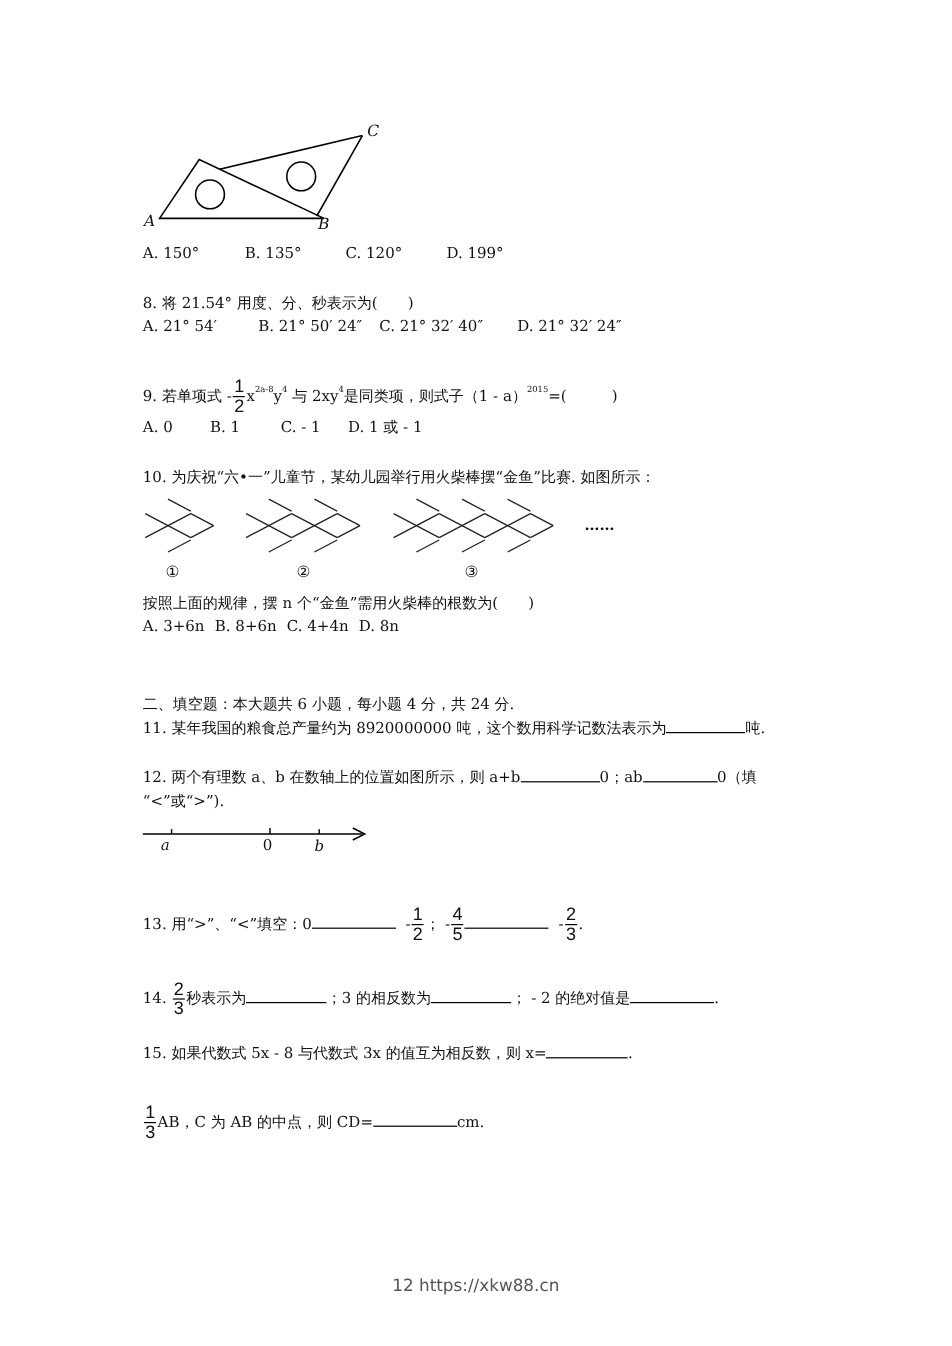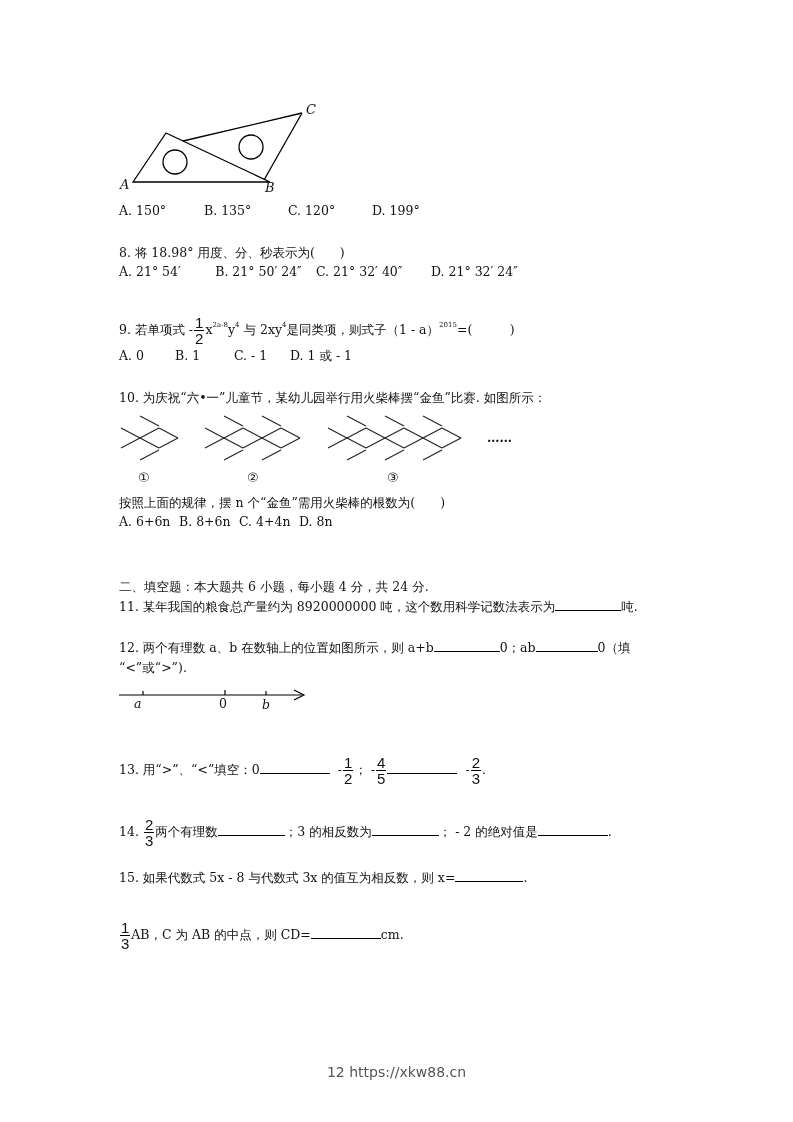--- a/index.html
+++ b/index.html
@@ -28,21 +28,21 @@
   <circle cx="251" cy="147" r="12" fill="none" stroke="#000" stroke-width="1.3"></circle>
 </svg>
 <div class="line" style="left:120px;top:177px;font-style:italic;font-size:13px;">A</div>
 <div class="line" style="left:265px;top:180px;font-style:italic;font-size:13px;">B</div>
 <div class="line" style="left:306px;top:102px;font-style:italic;font-size:13px;">C</div>
 
 <div class="line" style="top:203px;">
   <span class="opt" style="width:85px;">A. 150°</span><span class="opt" style="width:84px;">B. 135°</span><span class="opt" style="width:84px;">C. 120°</span><span class="opt">D. 199°</span>
 </div>
 
-<div class="line" style="top:245px;">8. 将 18.98° 用度、分、秒表示为(　　)</div>
+<div class="line" style="top:245px;">8. 将 21.54° 用度、分、秒表示为(　　)</div>
 <div class="line" style="top:264px;">
   <span class="opt" style="width:82px;">A. 21° 54′</span><span class="opt" style="width:115px;text-align:center;">B. 21° 50′ 24″</span><span class="opt" style="width:115px;">C. 21° 32′ 40″</span><span class="opt">D. 21° 32′ 24″</span>
 </div>
 
 <div class="line" style="top:315px;">
   <span>9. 若单项式 -</span><span class="frac"><span class="num">1</span><span>2</span></span><span>x</span><sup>2a-8</sup><span>y</span><sup>4</sup> <span>与 2xy</span><sup>4</sup><span>是同类项，则式子（1 - a）</span><sup>2015</sup><span>=(　　　)</span>
 </div>
 <div class="line" style="top:348px;">
   <span class="opt" style="width:56px;">A. 0</span><span class="opt" style="width:59px;">B. 1</span><span class="opt" style="width:56px;">C. - 1</span><span class="opt">D. 1 或 - 1</span>
 </div>
@@ -102,21 +102,21 @@
       <line x1="442" y1="448" x2="461" y2="438"></line>
   </g>
 </svg>
 <div class="line" style="left:487px;top:430px;font-weight:bold;">……</div>
 <div class="circled" style="left:138px;top:470px;">①</div>
 <div class="circled" style="left:247px;top:470px;">②</div>
 <div class="circled" style="left:387px;top:470px;">③</div>
 
 <div class="line" style="top:495px;">按照上面的规律，摆 n 个“金鱼”需用火柴棒的根数为(　　)</div>
 <div class="line" style="top:514px;">
-  <span class="opt" style="width:60px;">A. 6+6n</span><span class="opt" style="width:60px;">B. 8+6n</span><span class="opt" style="width:60px;">C. 4+4n</span><span class="opt">D. 8n</span>
+  <span class="opt" style="width:60px;">A. 3+6n</span><span class="opt" style="width:60px;">B. 8+6n</span><span class="opt" style="width:60px;">C. 4+4n</span><span class="opt">D. 8n</span>
 </div>
 
 <div class="line" style="top:579px;">二、填空题：本大题共 6 小题，每小题 4 分，共 24 分.</div>
 
 <div class="line" style="top:598px;">
   <span>11. 某年我国的粮食总产量约为 8920000000 吨，这个数用科学记数法表示为</span><span class="blank" style="width:66px;"></span><span>吨.</span>
 </div>
 
 <div class="line" style="top:639px;">
   <span>12. 两个有理数 a、b 在数轴上的位置如图所示，则 a+b</span><span class="blank" style="width:66px;"></span><span>0；ab</span><span class="blank" style="width:62px;"></span><span>0（填</span>
@@ -135,21 +135,21 @@
 <div class="line" style="left:262px;top:697px;font-style:italic;">b</div>
 
 <div class="line" style="top:755px;">
   <span>13. 用“&gt;”、“&lt;”填空：0</span><span class="blank" style="width:70px;"></span>
   <span style="margin-left:4px;">-</span><span class="frac"><span class="num">1</span><span>2</span></span><span>；  -</span><span class="frac"><span class="num">4</span><span>5</span></span><span class="blank" style="width:70px;"></span>
   <span style="margin-left:4px;">-</span><span class="frac"><span class="num">2</span><span>3</span></span><span>.</span>
 </div>
 
 <div class="line" style="top:817px;">
   <span>14.</span>
-  <span class="frac"><span class="num">2</span><span>3</span></span><span>两个有理数</span><span class="blank" style="width:67px;"></span><span>；3 的相反数为</span><span class="blank" style="width:67px;"></span><span>；  - 2 的绝对值是</span><span class="blank" style="width:70px;"></span><span>.</span>
+  <span class="frac"><span class="num">2</span><span>3</span></span><span>秒表示为</span><span class="blank" style="width:67px;"></span><span>；3 的相反数为</span><span class="blank" style="width:67px;"></span><span>；  - 2 的绝对值是</span><span class="blank" style="width:70px;"></span><span>.</span>
 </div>
 
 <div class="line" style="top:869px;">
   <span>15. 如果代数式 5x - 8 与代数式 3x 的值互为相反数，则 x=</span><span class="blank" style="width:68px;"></span><span>.</span>
 </div>
 
 <div class="line" style="top:920px;">
   <span class="frac"><span class="num">1</span><span>3</span></span><span>AB，C 为 AB 的中点，则 CD=</span><span class="blank" style="width:70px;"></span><span>cm.</span>
 </div>
 

